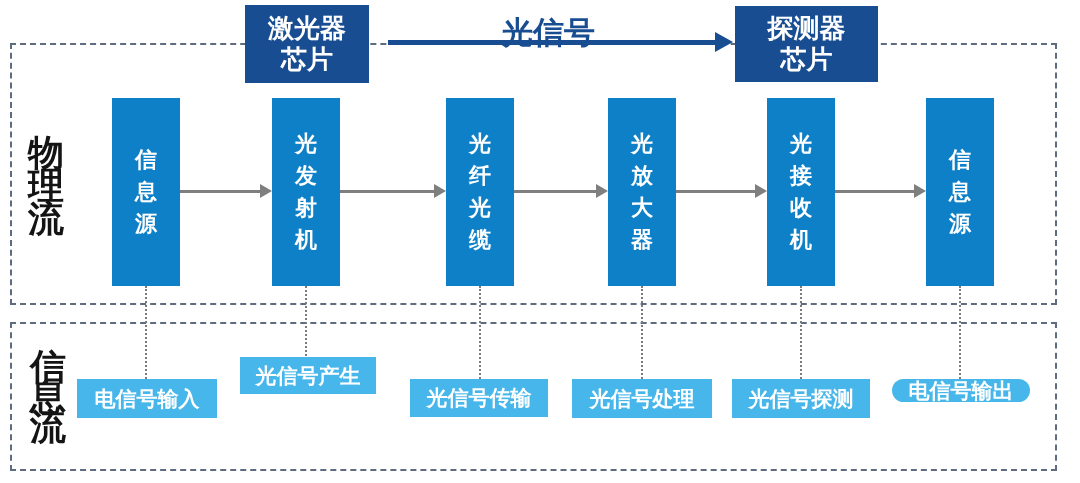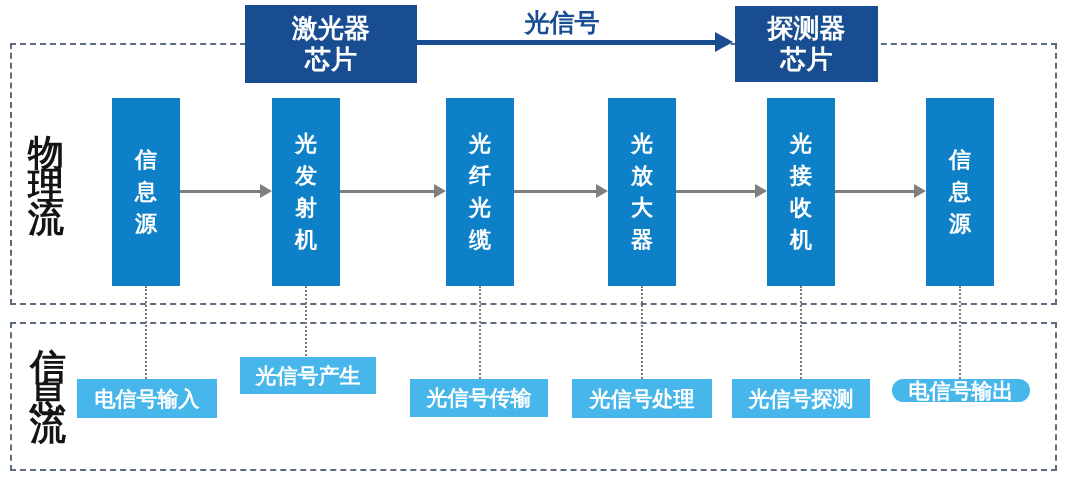--- a/index.html
+++ b/index.html
@@ -48,23 +48,22 @@
     font-weight: bold;
     line-height: 31px;
     display: flex;
     align-items: center;
     justify-content: center;
     text-align: center;
     white-space: pre-line;
   }
   .signal-label {
     position: absolute;
-    left: 502px; top: 6px; width: 120px;
-    text-align: center;
-    font-size: 25px;
+    left: 502px; top: 12px; width: 120px;
+    font-size: 31px;
     font-weight: bold;
     color: var(--chip-navy);
   }
   .main-arrow {
     position: absolute;
     left: 388px; top: 40px;
     width: 328px; height: 5px;
     background: var(--chip-navy);
   }
   .main-arrow::after {
@@ -128,21 +127,21 @@
 <body>
 
 <div class="stage">
 
   <div class="region phys"></div>
   <div class="region info"></div>
 
   <div class="vlabel" style="left:28px; top:136px;">物理流</div>
   <div class="vlabel" style="left:30px; top:352px; line-height:30px;">信息流</div>
 
-  <div class="chip" style="left:245px; top:5px; width:172px; height:78px;font-family:Liberation Serif, serif;">激光器
+  <div class="chip" style="left:245px; top:5px; width:124px; height:78px;font-family:Liberation Serif, serif;">激光器
 芯片</div>
   <div class="main-arrow"></div>
   <div class="signal-label">光信号</div>
   <div class="chip" style="left:735px; top:6px; width:143px; height:76px;">探测器
 芯片</div>
 
   <div class="col" style="left:112px;">
     <div class="vtext">信息源</div>
   </div>
   <div class="col" style="left:272px;">

